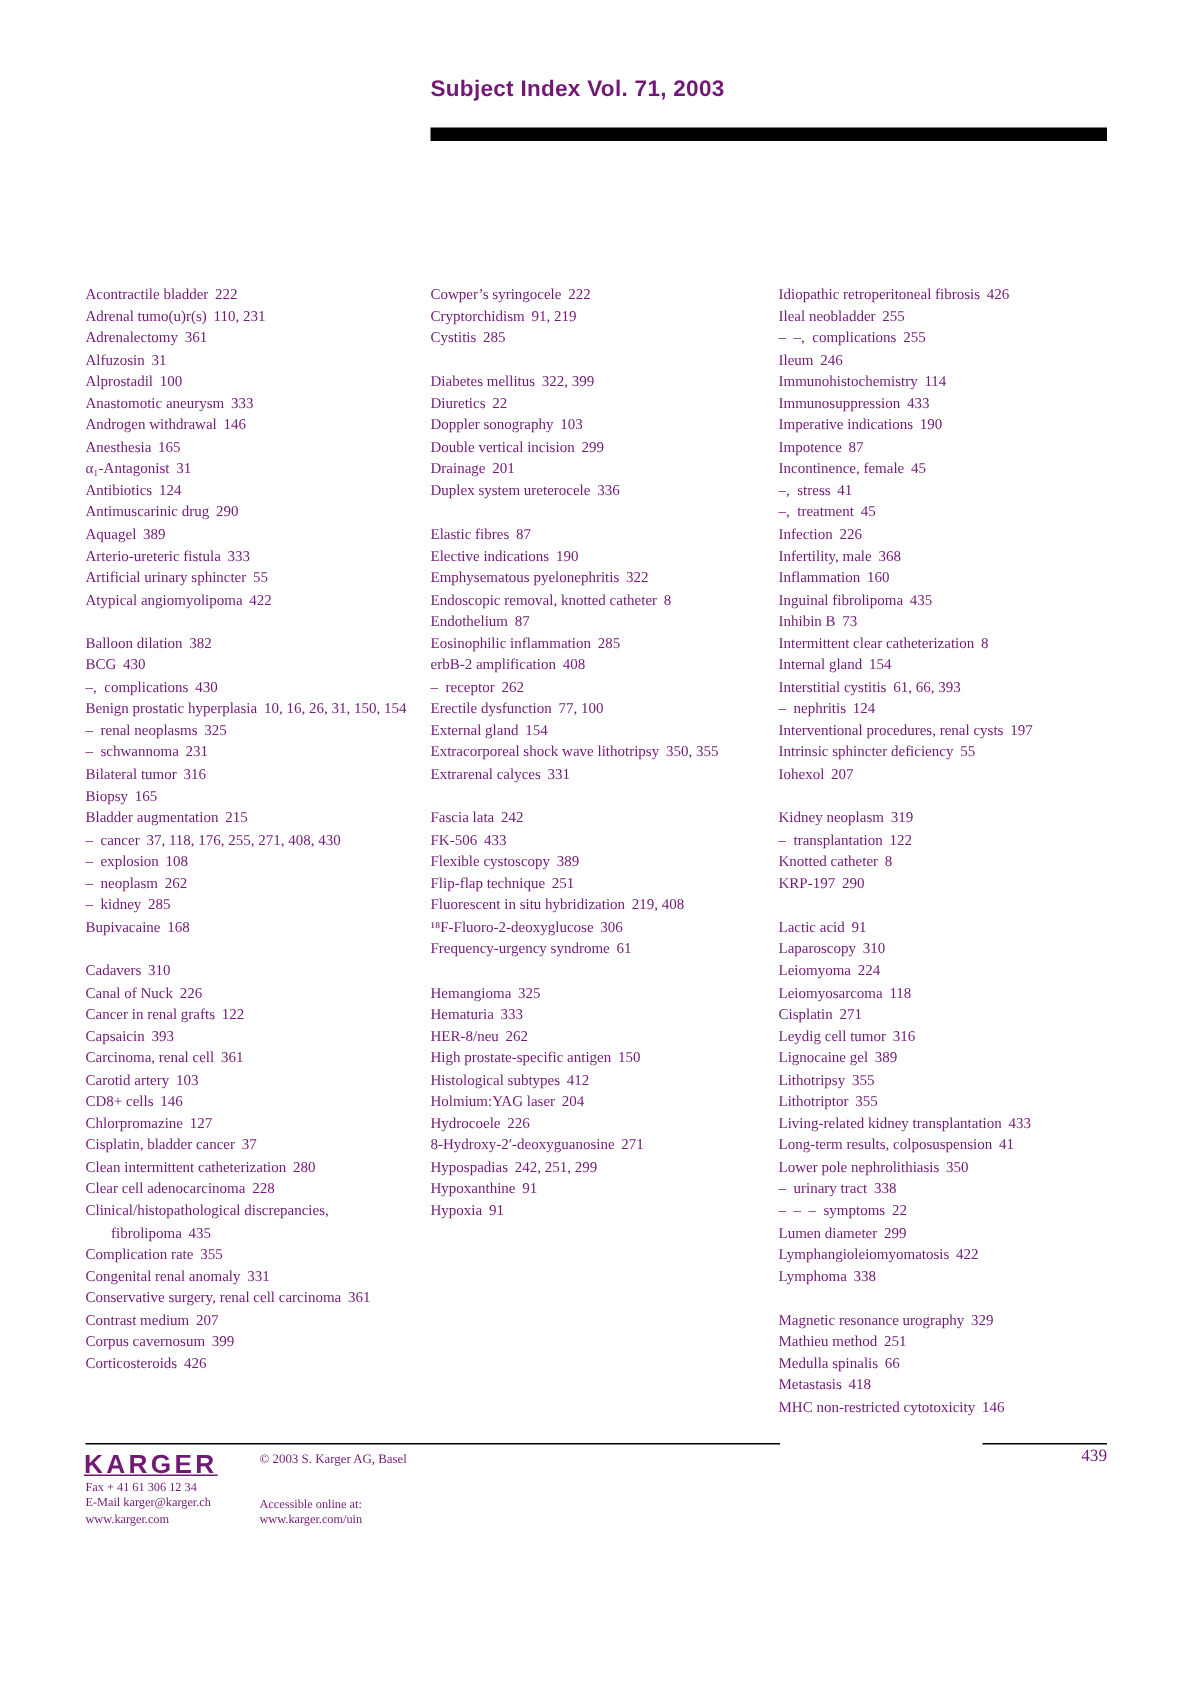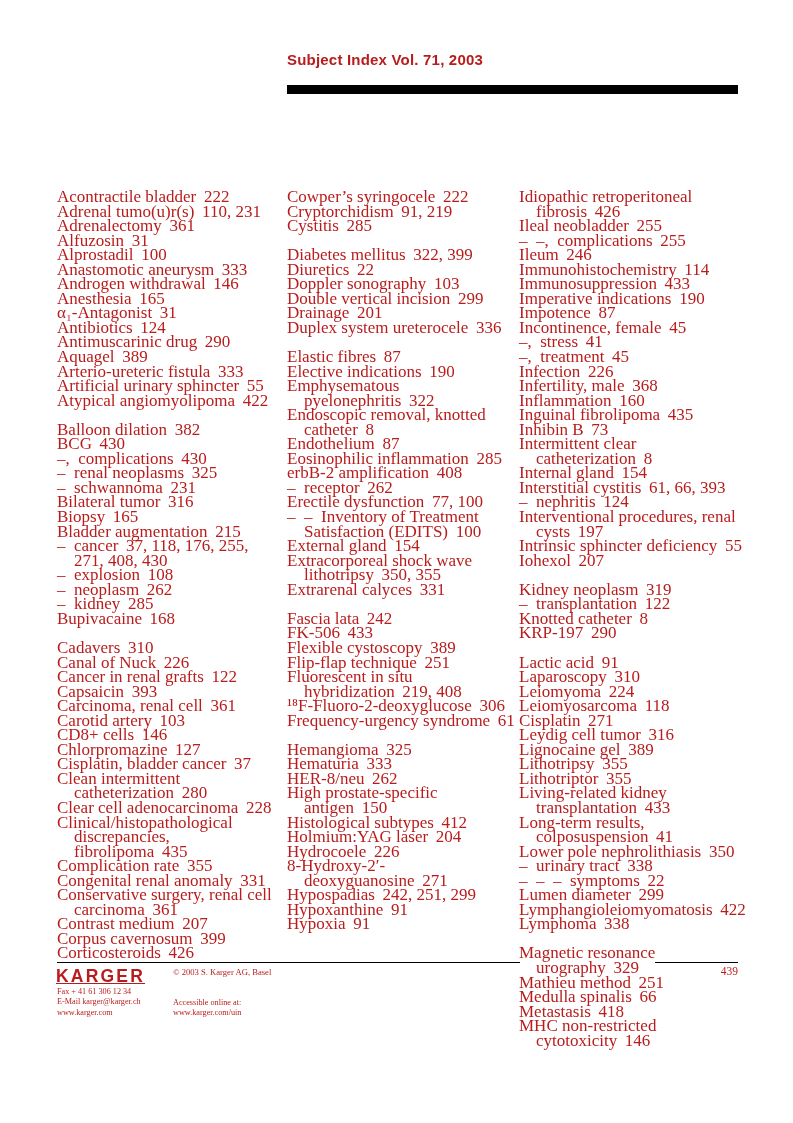--- a/index.html
+++ b/index.html
@@ -1,28 +1,28 @@
 <!DOCTYPE html>
 <html><head>
 <meta charset="utf-8">
 <style>
   html,body{margin:0;padding:0;background:#fff;}
-  .page{position:relative;width:793px;height:1123px;background:#fff;color:#b91c1c;
+  .page{position:relative;width:793px;height:1123px;background:#fff;color:#701a75;
         font-family:"Liberation Serif", serif;overflow:hidden;}
 
   
   .title{position:absolute;left:287px;top:51px;font-family:"Liberation Sans",sans-serif;
          font-weight:bold;font-size:15px;letter-spacing:0.2px;white-space:pre;}
   .titlebar{position:absolute;left:287px;top:85px;width:451px;height:9px;background:#000;}
   .logo{position:absolute;left:56px;top:84px;font-family:"Liberation Sans",sans-serif;font-weight:bold;}
   .logo-line1{font-size:25px;letter-spacing:0.3px;line-height:25px;}
   .logo-line2{font-size:12.5px;margin-left:19px;margin-top:0px;letter-spacing:0.2px;}
 
   
-  .col{position:absolute;top:190px;font-size:17px;line-height:14.55px;}
+  .col{position:absolute;top:190px;font-size:10px;line-height:14.55px;}
   #col1{left:57px;width:225px}
   #col2{left:287px;width:235px}
   #col3{left:519px;width:231px}
   .group{margin-bottom:14.55px;}
   .entry{padding-left:17px;text-indent:-17px;}
   .entry .t{white-space:pre-wrap;}
   .entry .p{margin-left:0.45em;}
 
   
   .rule{position:absolute;background:#000;height:1.4px;}
@@ -60,20 +60,21 @@
         <div class="entry"><span class="t">Antimuscarinic drug</span><span class="p">290</span></div>
         <div class="entry"><span class="t">Aquagel</span><span class="p">389</span></div>
         <div class="entry"><span class="t">Arterio-ureteric fistula</span><span class="p">333</span></div>
         <div class="entry"><span class="t">Artificial urinary sphincter</span><span class="p">55</span></div>
         <div class="entry"><span class="t">Atypical angiomyolipoma</span><span class="p">422</span></div>
       </div>
       <div class="group">
         <div class="entry"><span class="t">Balloon dilation</span><span class="p">382</span></div>
         <div class="entry"><span class="t">BCG</span><span class="p">430</span></div>
         <div class="entry"><span class="t">–,  complications</span><span class="p">430</span></div>
+        <div class="entry"><span class="t">Benign prostatic hyperplasia</span><span class="p">10, 16, 26, 31, 150, 154</span></div>
         <div class="entry"><span class="t">–  renal neoplasms</span><span class="p">325</span></div>
         <div class="entry"><span class="t">–  schwannoma</span><span class="p">231</span></div>
         <div class="entry"><span class="t">Bilateral tumor</span><span class="p">316</span></div>
         <div class="entry"><span class="t">Biopsy</span><span class="p">165</span></div>
         <div class="entry"><span class="t">Bladder augmentation</span><span class="p">215</span></div>
         <div class="entry"><span class="t">–  cancer</span><span class="p">37, 118, 176, 255, 271, 408, 430</span></div>
         <div class="entry"><span class="t">–  explosion</span><span class="p">108</span></div>
         <div class="entry"><span class="t">–  neoplasm</span><span class="p">262</span></div>
         <div class="entry"><span class="t">–  kidney</span><span class="p">285</span></div>
         <div class="entry"><span class="t">Bupivacaine</span><span class="p">168</span></div>
@@ -116,21 +117,20 @@
       <div class="group">
         <div class="entry"><span class="t">Elastic fibres</span><span class="p">87</span></div>
         <div class="entry"><span class="t">Elective indications</span><span class="p">190</span></div>
         <div class="entry"><span class="t">Emphysematous pyelonephritis</span><span class="p">322</span></div>
         <div class="entry"><span class="t">Endoscopic removal, knotted catheter</span><span class="p">8</span></div>
         <div class="entry"><span class="t">Endothelium</span><span class="p">87</span></div>
         <div class="entry"><span class="t">Eosinophilic inflammation</span><span class="p">285</span></div>
         <div class="entry"><span class="t">erbB-2 amplification</span><span class="p">408</span></div>
         <div class="entry"><span class="t">–  receptor</span><span class="p">262</span></div>
         <div class="entry"><span class="t">Erectile dysfunction</span><span class="p">77, 100</span></div>
-        <div class="entry"><span class="t">–  –  Inventory of Treatment Satisfaction (EDITS)</span><span class="p">100</span></div>
         <div class="entry"><span class="t">External gland</span><span class="p">154</span></div>
         <div class="entry"><span class="t">Extracorporeal shock wave lithotripsy</span><span class="p">350, 355</span></div>
         <div class="entry"><span class="t">Extrarenal calyces</span><span class="p">331</span></div>
       </div>
       <div class="group">
         <div class="entry"><span class="t">Fascia lata</span><span class="p">242</span></div>
         <div class="entry"><span class="t">FK-506</span><span class="p">433</span></div>
         <div class="entry"><span class="t">Flexible cystoscopy</span><span class="p">389</span></div>
         <div class="entry"><span class="t">Flip-flap technique</span><span class="p">251</span></div>
         <div class="entry"><span class="t">Fluorescent in situ hybridization</span><span class="p">219, 408</span></div>

